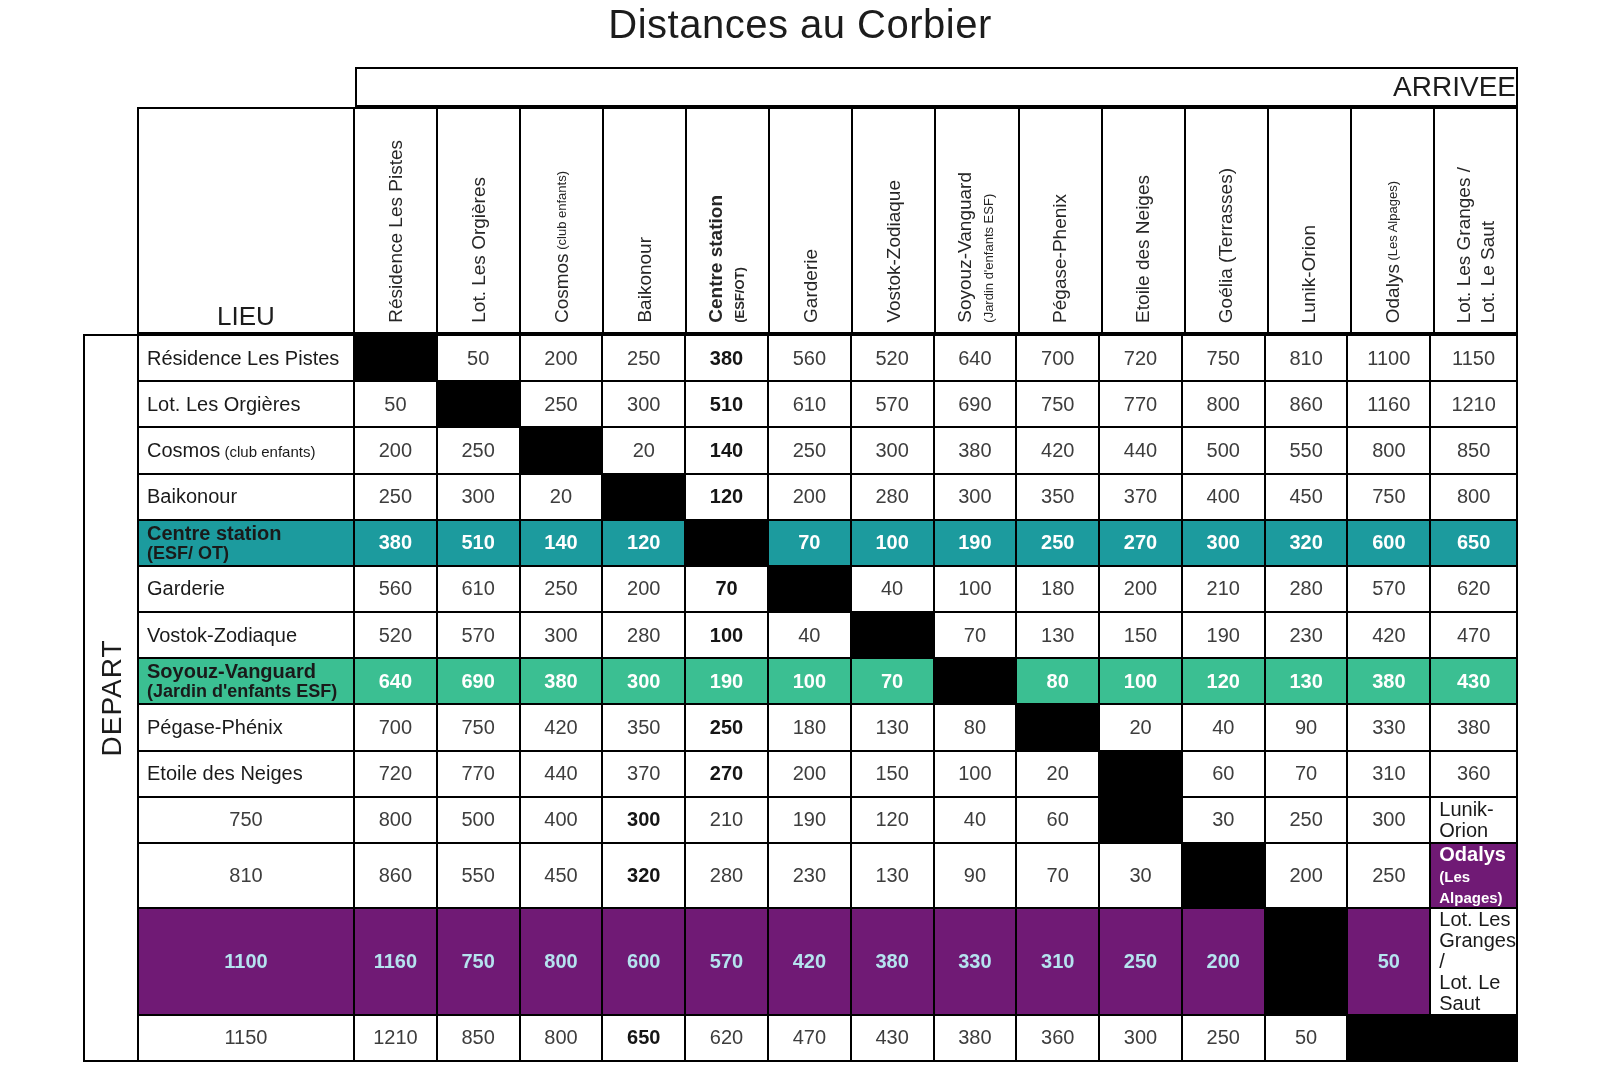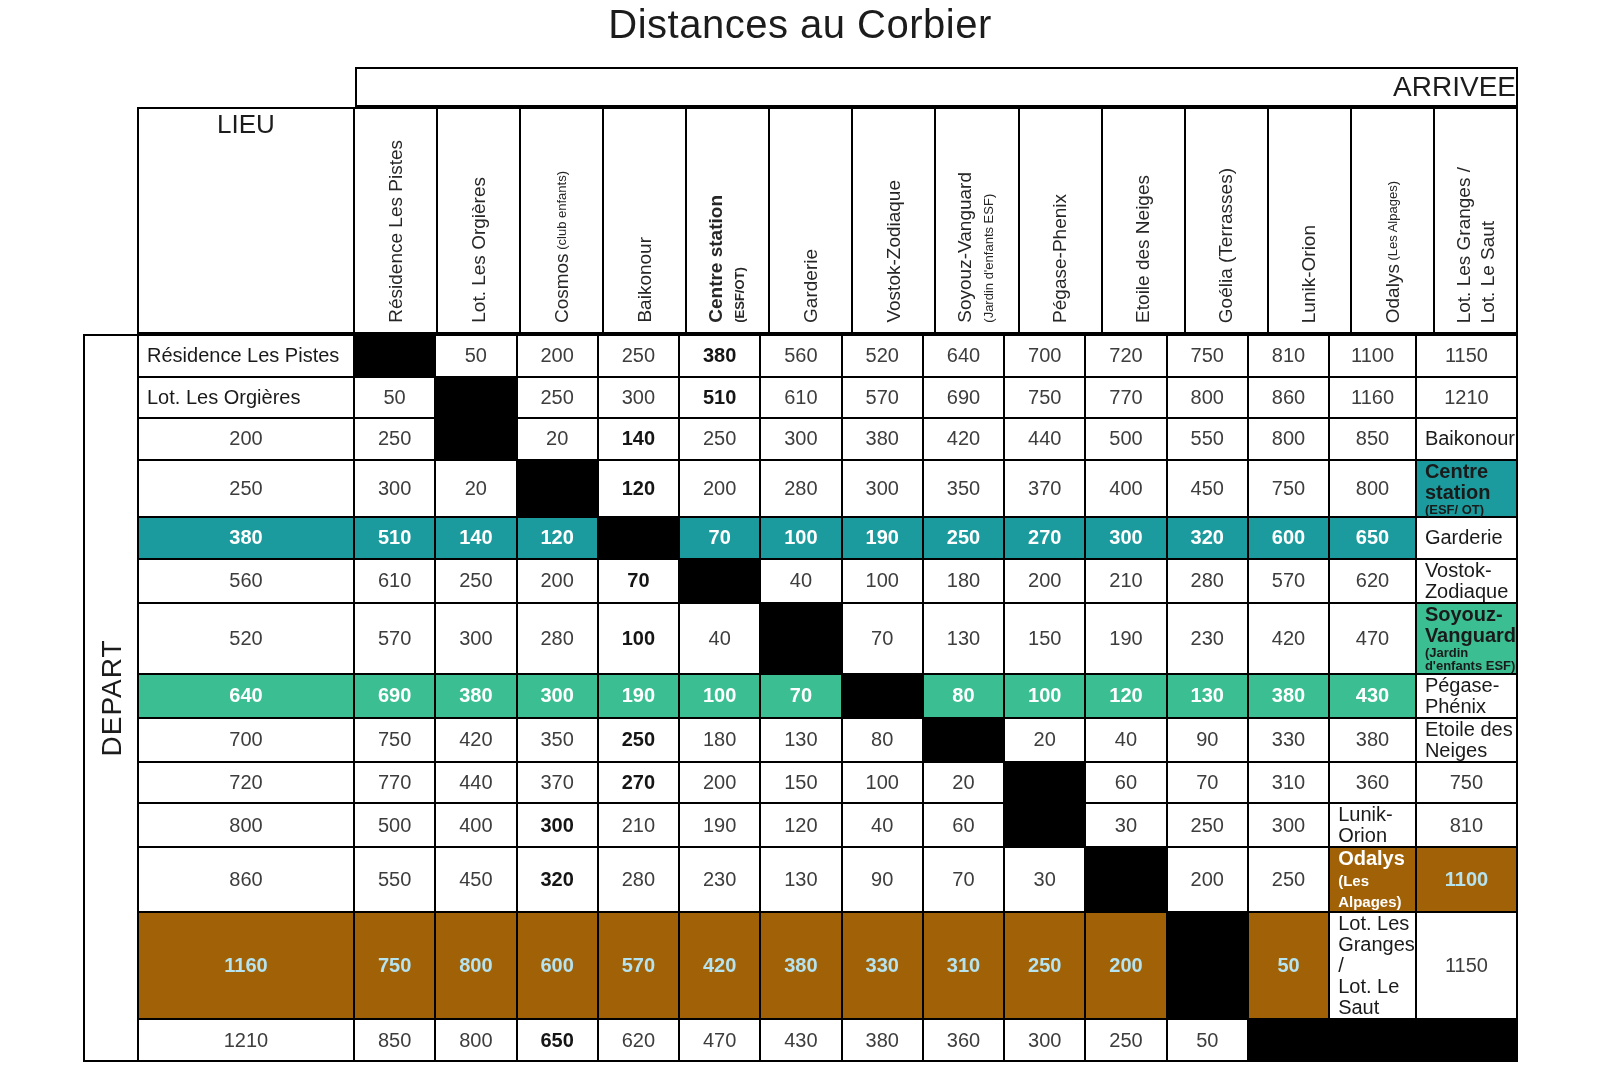--- a/index.html
+++ b/index.html
@@ -11,21 +11,21 @@
            font-size:40px; color:#1c1c1c; letter-spacing:0.5px; }
 
   .arrivee { position:absolute; left:355px; top:67px; width:1163px; height:40px;
              border:2px solid #000; display:flex; align-items:center; justify-content:flex-end;
              font-size:28px; color:#1c1c1c; background:#fff; }
 
   .hdr-grid { position:absolute; left:137px; top:107px; width:1381px; height:227px;
               display:grid; grid-template-columns:214px repeat(14,1fr); gap:2px;
               background:#000; border:2px solid #000; }
   .hdr-grid > div { background:#fff; overflow:hidden; }
-  .lieu { display:flex; align-items:flex-start; justify-content:center;
+  .lieu { display:flex; align-items:flex-end; justify-content:center;
           font-size:26px; color:#1c1c1c; }
   .hdr-cell { display:flex; align-items:flex-end; justify-content:center; padding-bottom:9px; }
   .vtxt { writing-mode:vertical-rl; transform:rotate(180deg); font-size:19px;
           color:#262626; line-height:1.25; max-height:208px; }
   .vtxt .sm { font-size:13px; }
   .b { font-weight:bold; }
 
   .depart { position:absolute; left:83px; top:334px; width:54px; height:728px;
             border:2px solid #000; border-right:none; background:#fff;
             display:flex; align-items:center; justify-content:center; }
@@ -33,27 +33,27 @@
 
   .body-grid { position:absolute; left:137px; top:334px; width:1381px; height:728px;
                display:grid; grid-template-columns:214px repeat(14,1fr);
                grid-template-rows:repeat(14,1fr); gap:2px;
                background:#000; border:2px solid #000; }
   .cell { background:#fff; display:flex; align-items:center; justify-content:center;
           font-size:20px; color:#3d3d3d; }
   .cell.label { flex-direction:column; align-items:flex-start; justify-content:center;
                 padding-left:8px; color:#1a1a1a; line-height:1.05; }
   .cell.label .paren { font-size:15px; }
-  .cell.label .l2 { font-size:13px; }
+  .cell.label .l2 { font-size:18px; }
   .cell.label .l2.big { font-size:20px; }
   .boldcol { font-weight:bold; color:#151515; }
 
   .r-teal     { background:#1c9b9e; color:#ffffff; font-weight:bold; }
   .r-green    { background:#3bbf92; color:#ffffff; font-weight:bold; }
-  .r-darkteal { background:#a16207; color:#b5e3ef; font-weight:bold; }
+  .r-darkteal { background:#701a75; color:#b5e3ef; font-weight:bold; }
   .label.r-darkteal { color:#ffffff; }
   .diag { background:#000000 !important; }
 </style>
 </head>
 <body>
 
 <div class="page">
 
   <div class="title">Distances au Corbier</div>
 
@@ -143,20 +143,23 @@
       <div class="cell boldcol">510</div>
       <div class="cell">610</div>
       <div class="cell">570</div>
       <div class="cell">690</div>
       <div class="cell">750</div>
       <div class="cell">770</div>
       <div class="cell">800</div>
       <div class="cell">860</div>
       <div class="cell">1160</div>
       <div class="cell">1210</div>
+      <div class="cell label">
+        <div><span>Cosmos</span><span class="paren"> (club enfants)</span></div>
+      </div>
       <div class="cell">200</div>
       <div class="cell">250</div>
       <div class="cell diag"></div>
       <div class="cell">20</div>
       <div class="cell boldcol">140</div>
       <div class="cell">250</div>
       <div class="cell">300</div>
       <div class="cell">380</div>
       <div class="cell">420</div>
       <div class="cell">440</div>

